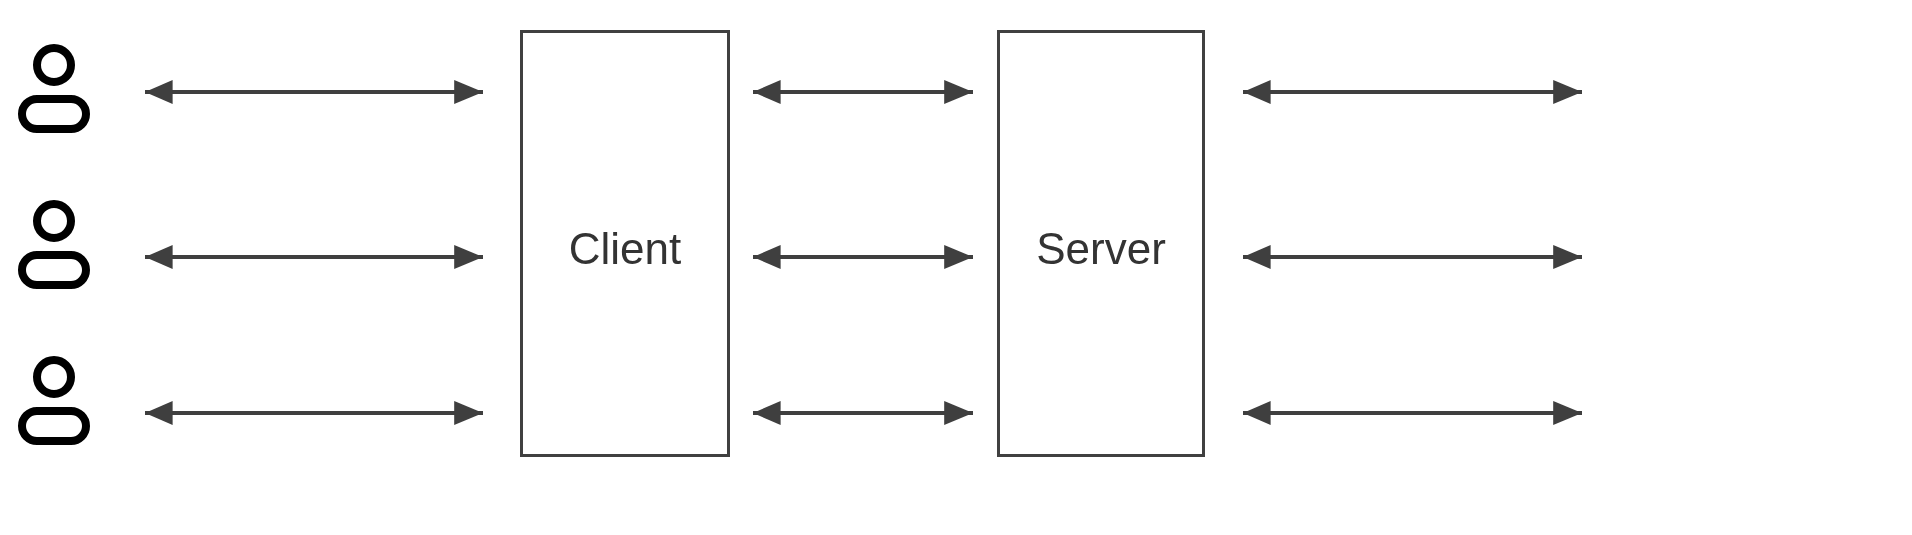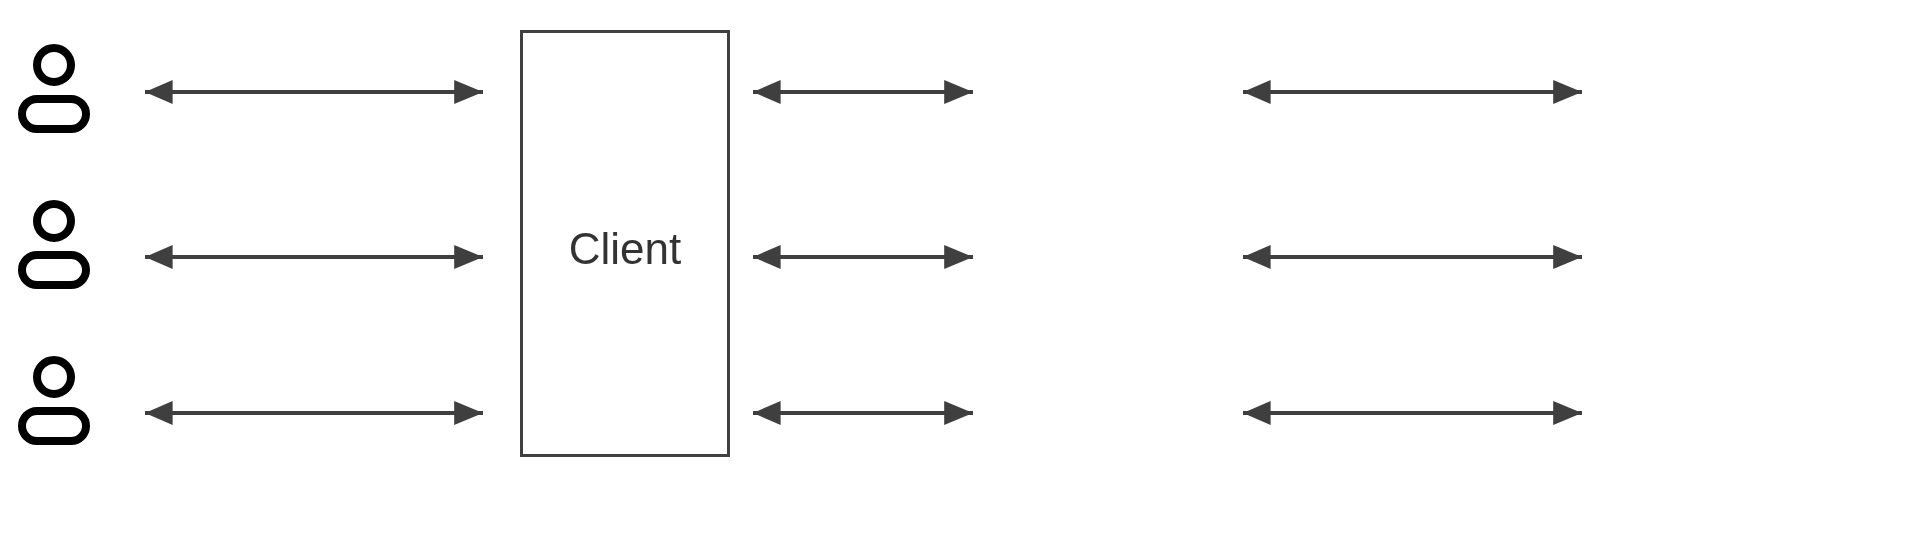--- a/index.html
+++ b/index.html
@@ -83,14 +83,17 @@
     <g stroke="#3f3f3f" stroke-width="4">
       <line x1="1243" y1="92" x2="1582" y2="92" marker-start="url(#head-left)" marker-end="url(#head-right)"></line>
       <line x1="1243" y1="257" x2="1582" y2="257" marker-start="url(#head-left)" marker-end="url(#head-right)"></line>
       <line x1="1243" y1="413" x2="1582" y2="413" marker-start="url(#head-left)" marker-end="url(#head-right)"></line>
     </g>
   </svg>
 
   <div class="node node-client">
     <span class="node-label">Client</span>
   </div>
+  <div class="node node-server">
+    <span class="node-label">Server</span>
+  </div>
 
 </div>
 
 </body></html>

